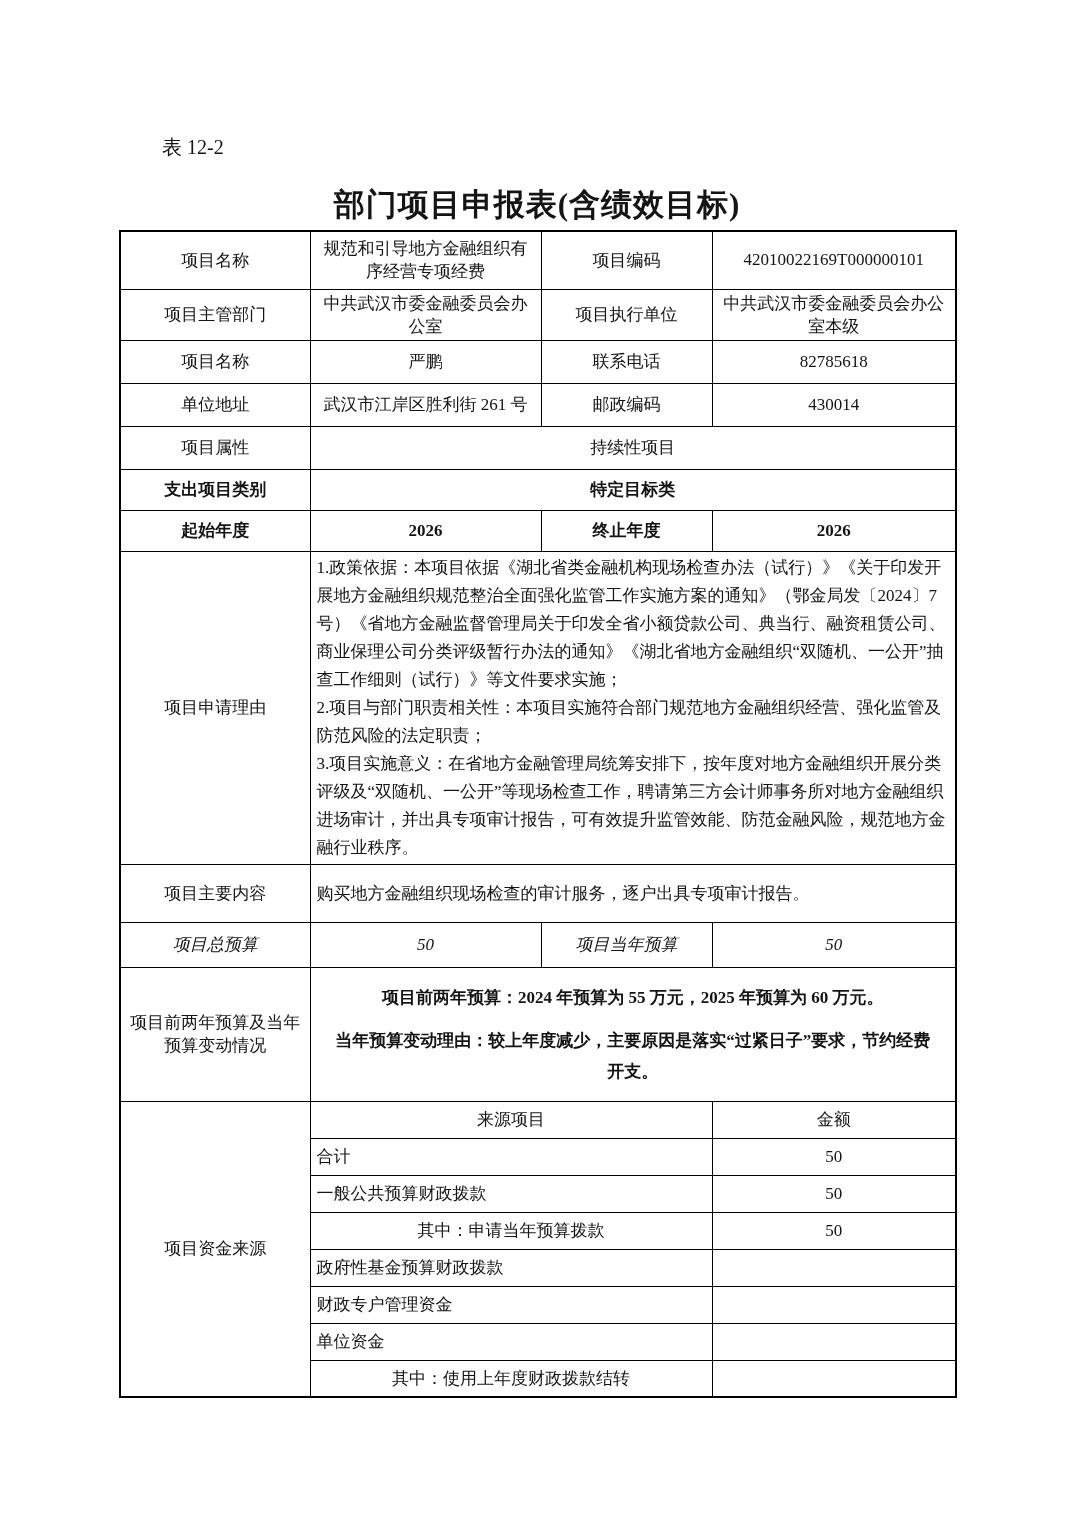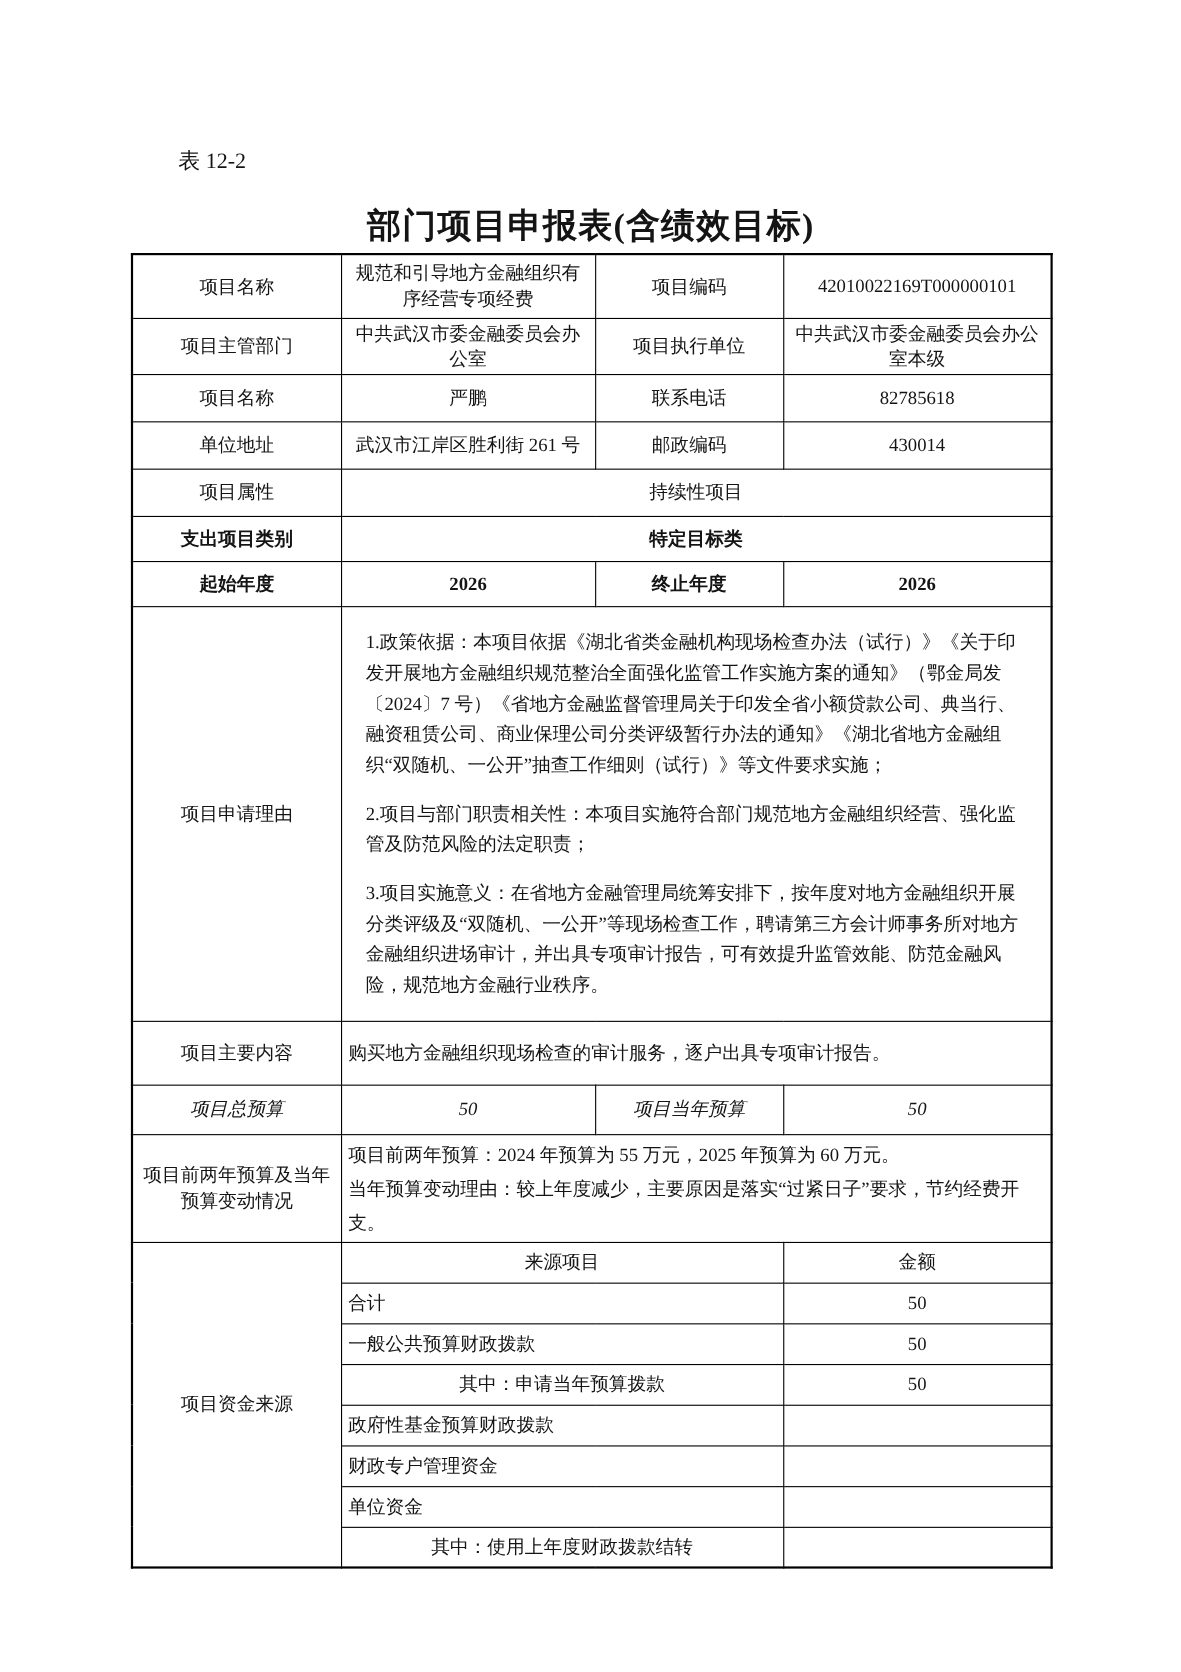--- a/index.html
+++ b/index.html
@@ -58,22 +58,22 @@
   td.val-l { text-align: left; padding-left: 9px; }
   td.indent { padding-left: 28px; text-align: center; }
   tr.h58 { height: 58px; }
   tr.h43 { height: 43px; }
   tr.h41 { height: 41px; font-weight: bold; }
   tr.h257 { height: 257px; }
   tr.h45 { height: 45px; font-style: italic; }
   tr.h80 { height: 80px; }
   tr.h37 { height: 37px; }
   td.paras { padding: 6px 8px; }
-  td.paras p { margin: 16px; line-height: 28px; text-align: left; }
-  td.lines p { margin: 0; line-height: 31px; text-align: left; }
+  td.paras p { margin: 0; line-height: 28px; text-align: left; }
+  td.lines p { margin: 12px; line-height: 31px; text-align: center; font-weight: bold; }
 </style>
 </head>
 <body>
 
 <div class="page">
 
   <div class="doc-label">表 12-2</div>
 
   <h1 class="doc-title">部门项目申报表(含绩效目标)</h1>
 

